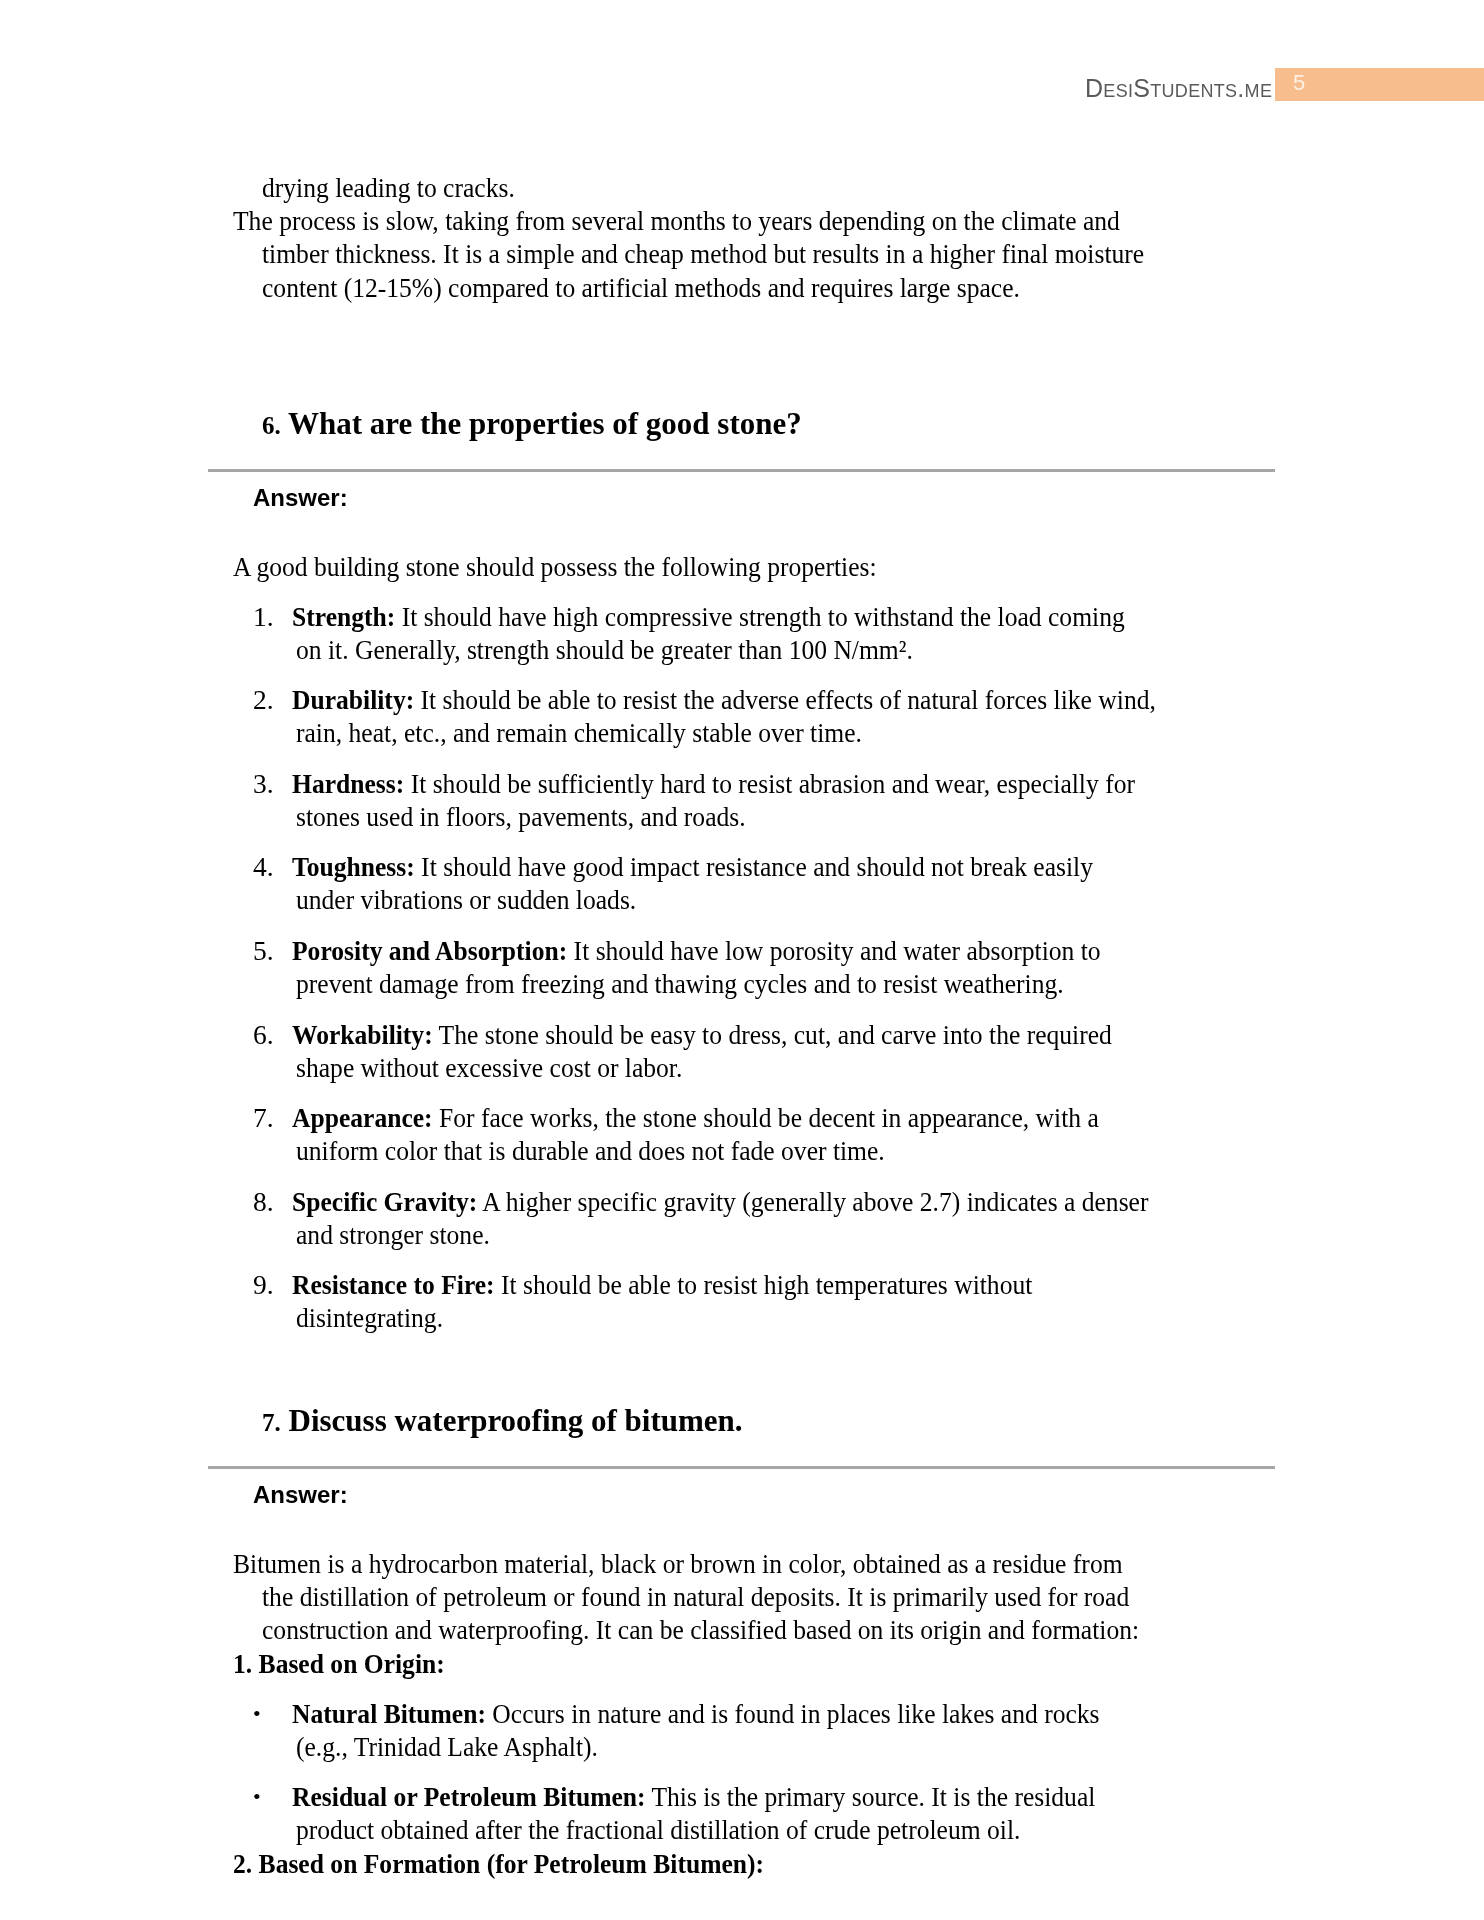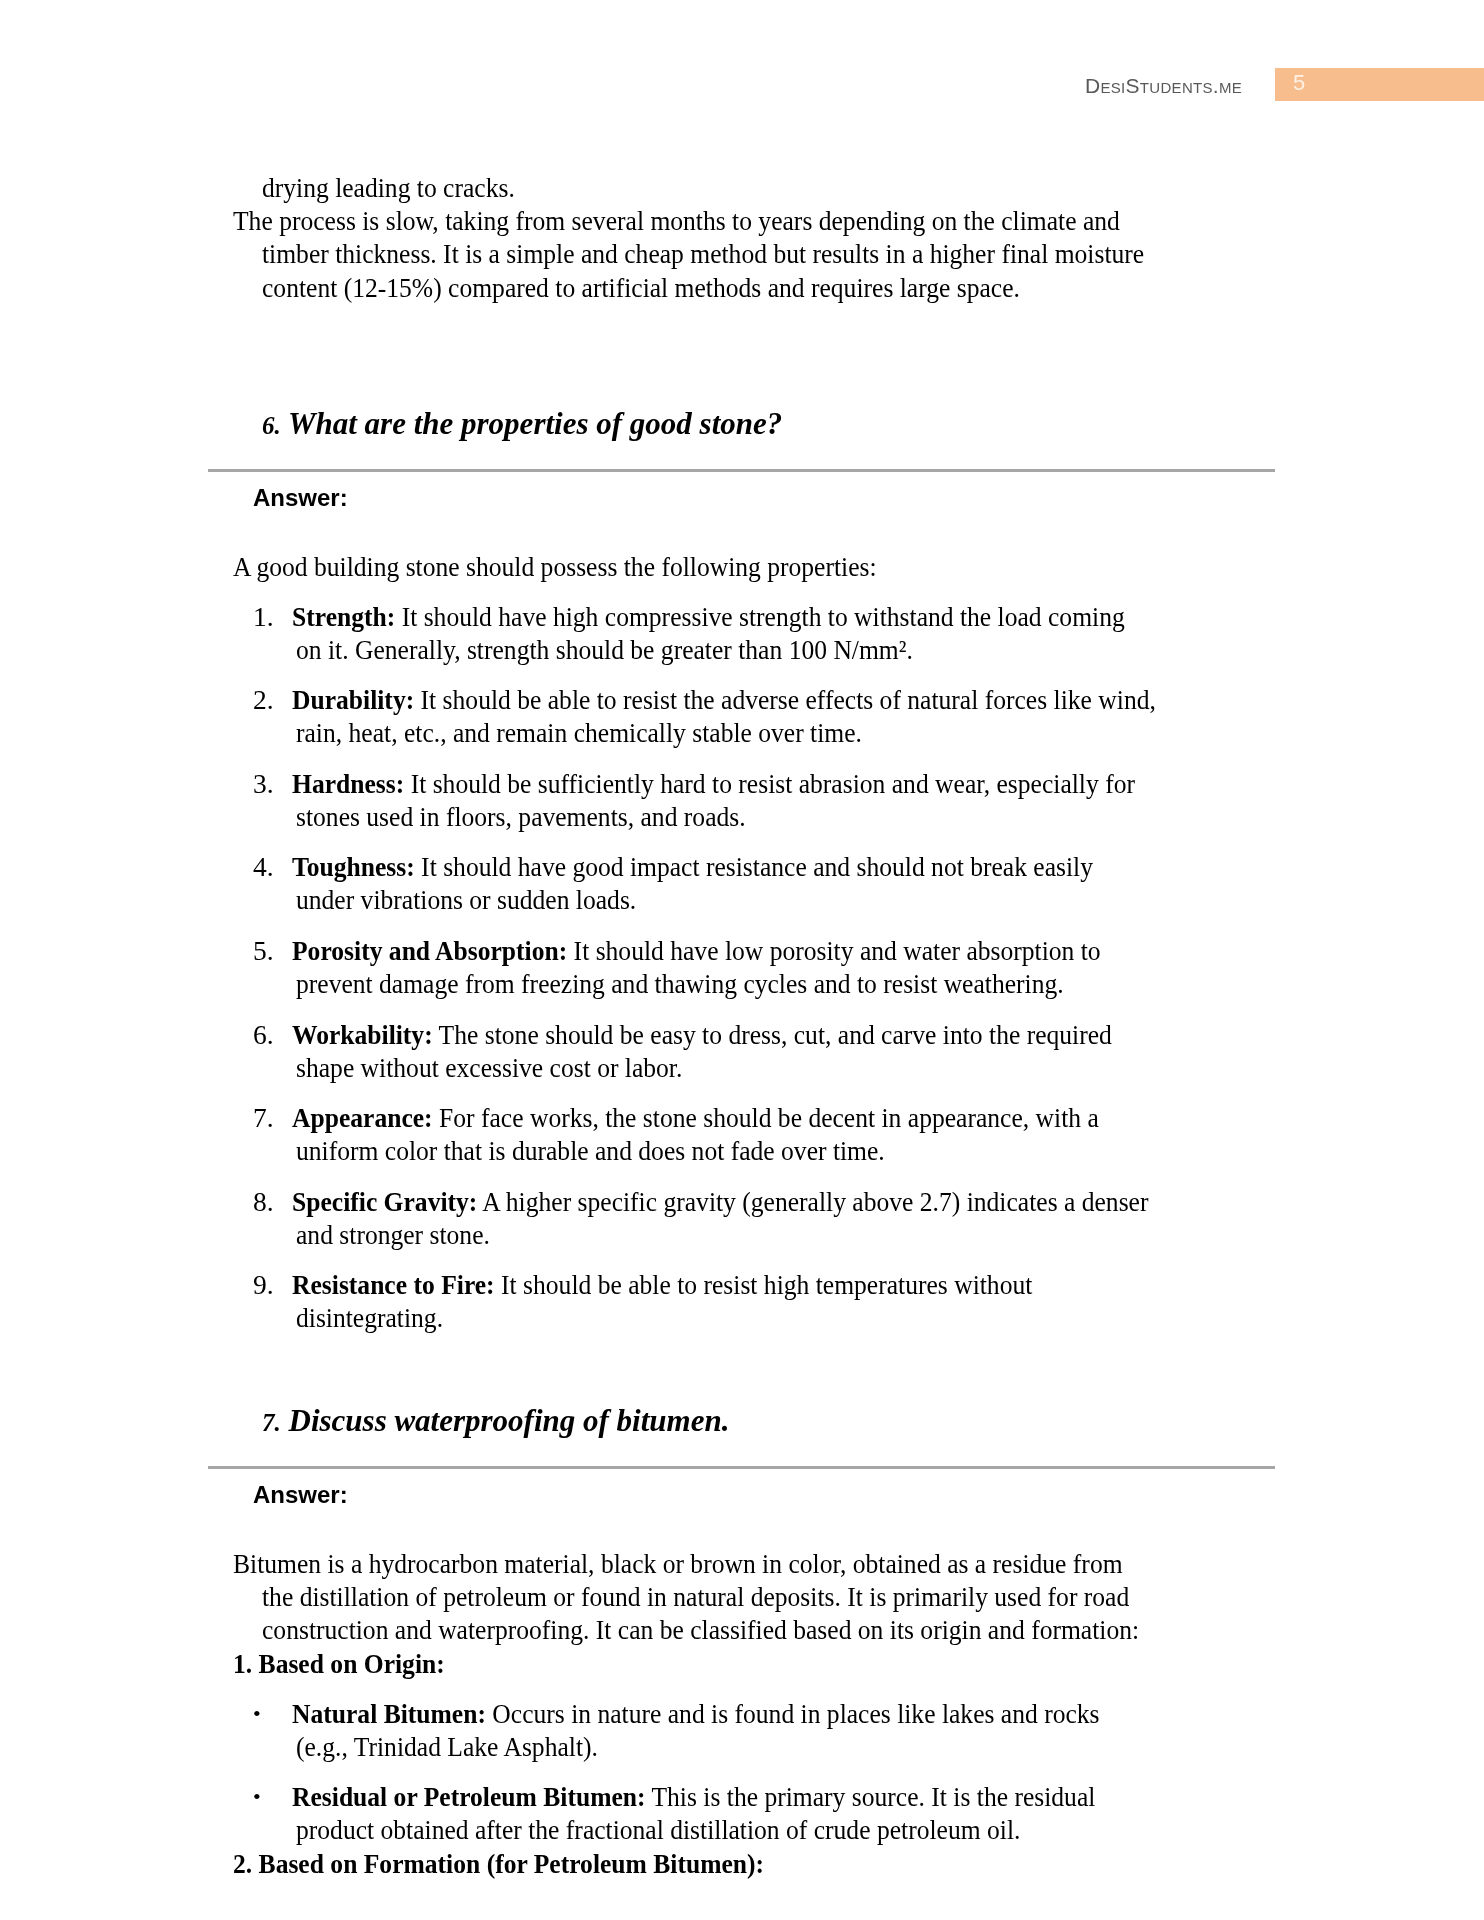--- a/index.html
+++ b/index.html
@@ -1,23 +1,23 @@
 <!DOCTYPE html>
 <html><head>
 <meta charset="utf-8">
 <style>
   html, body { margin:0; padding:0; background:#ffffff; }
   body { width:1484px; height:1920px; position:relative; overflow:hidden; }
   .serif { font-family: "Liberation Serif", "DejaVu Serif", serif; color:#000; }
   .sans { font-family: "Liberation Sans", "DejaVu Sans", sans-serif; }
   .line { position:absolute; font-size:27.5px; line-height:34px; white-space:nowrap; transform-origin:left center; }
-  .hdr-site { position:absolute; left:1085px; top:74px; font-size:21px; color:#595959; font-variant:small-caps; letter-spacing:0.3px; white-space:nowrap; }
+  .hdr-site { position:absolute; left:1085px; top:74px; font-size:25px; color:#595959; font-variant:small-caps; letter-spacing:0.3px; white-space:nowrap; }
   .hdr-page { position:absolute; left:1275px; top:68px; width:209px; height:33px; background:#f7bd8c; }
   .hdr-page span { position:absolute; left:18px; top:2px; font-size:22px; color:#fdf1e4; }
-  .heading { position:absolute; font-size:31px; font-weight:bold; white-space:nowrap;font-style:italic; }
+  .heading { position:absolute; font-size:31px; font-weight:bold; white-space:nowrap; }
   .heading .num { font-size:25px; }
   .rule { position:absolute; left:208px; width:1067px; height:3px; background:#a6a6a6; }
   .answer { position:absolute; left:253px; font-size:24px; font-weight:bold; color:#000; }
   .num-item { position:absolute; left:253px; font-size:27.5px; line-height:34px; }
   .bullet { position:absolute; left:253px; font-size:22px; line-height:34px; }
   b { font-weight:bold; }
 </style>
 </head>
 <body>
 

